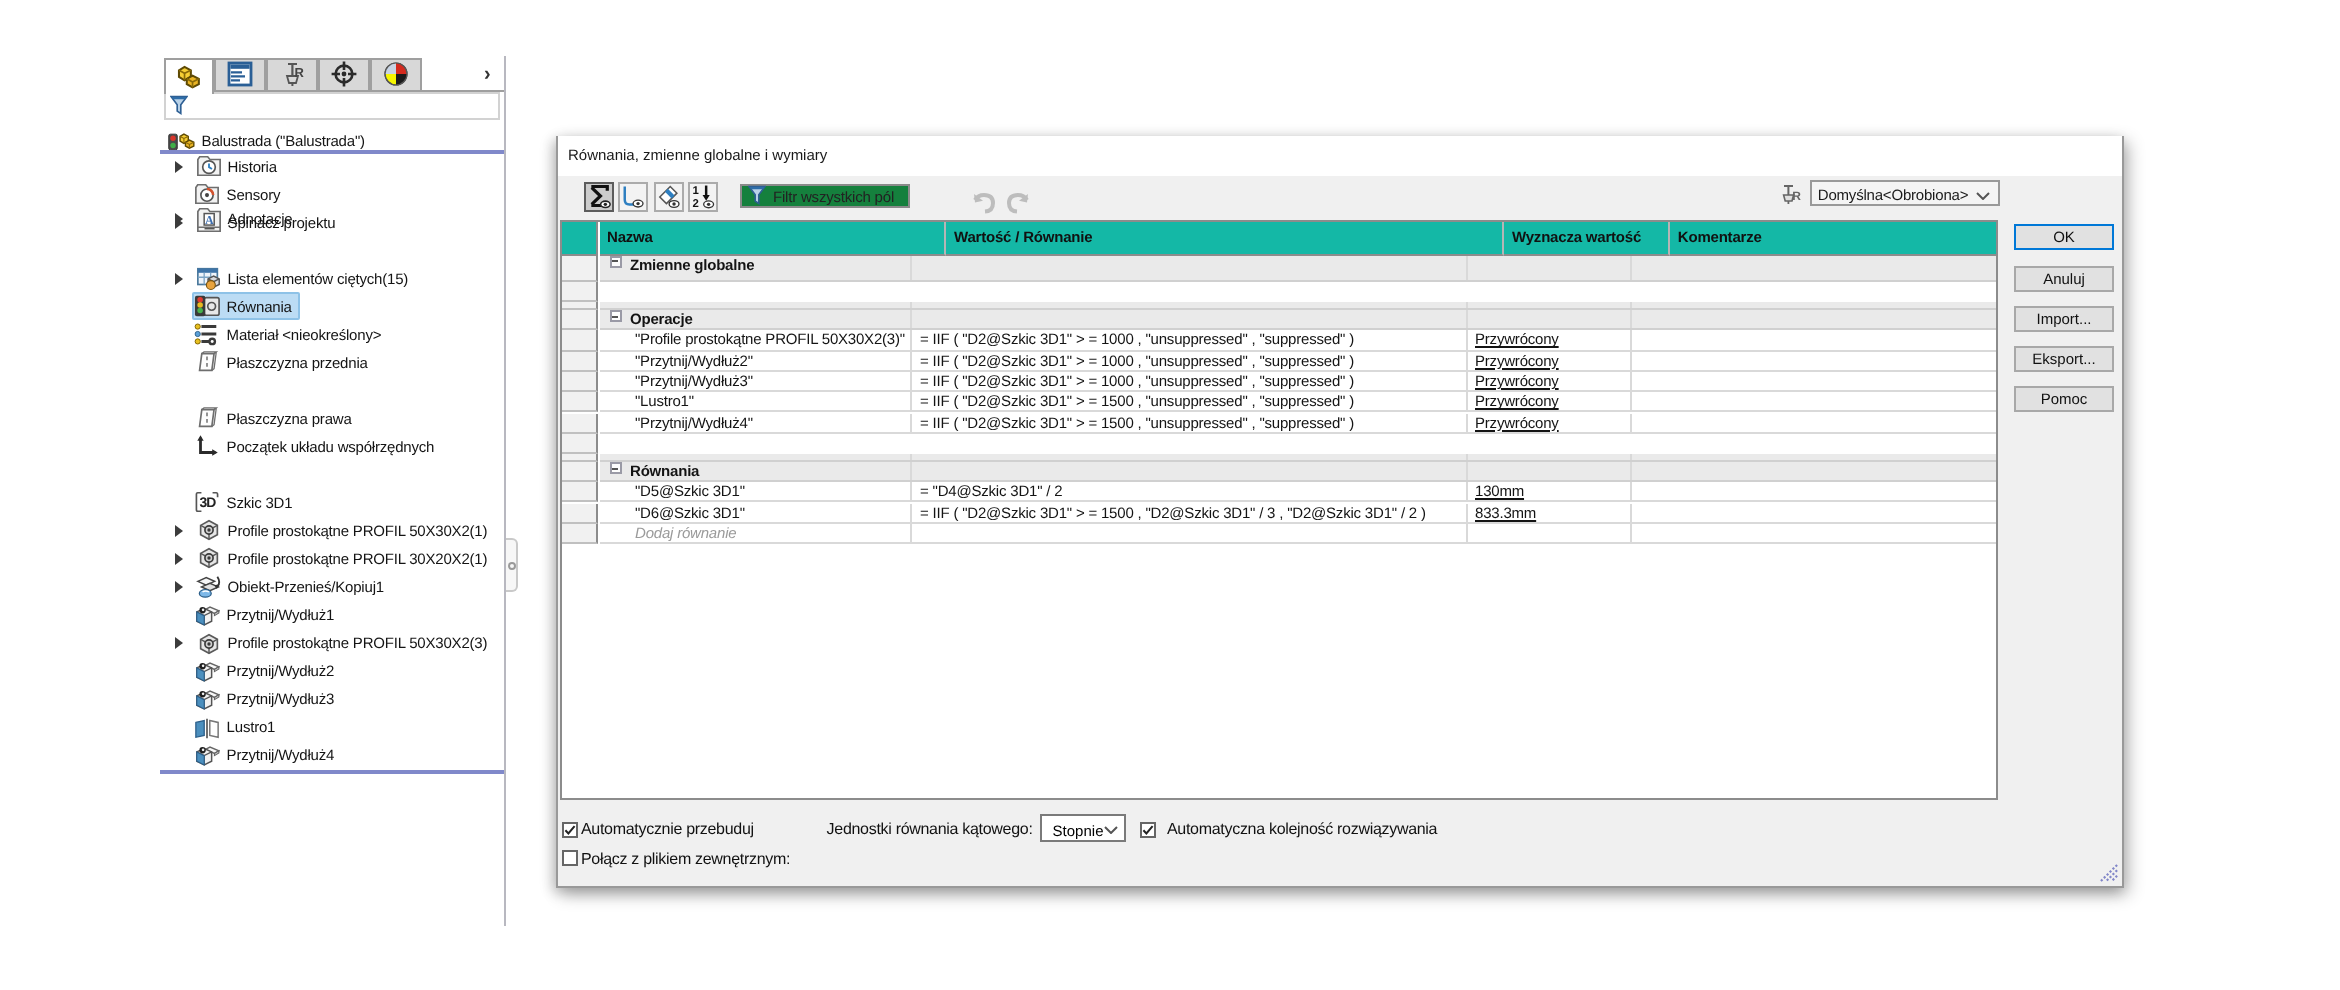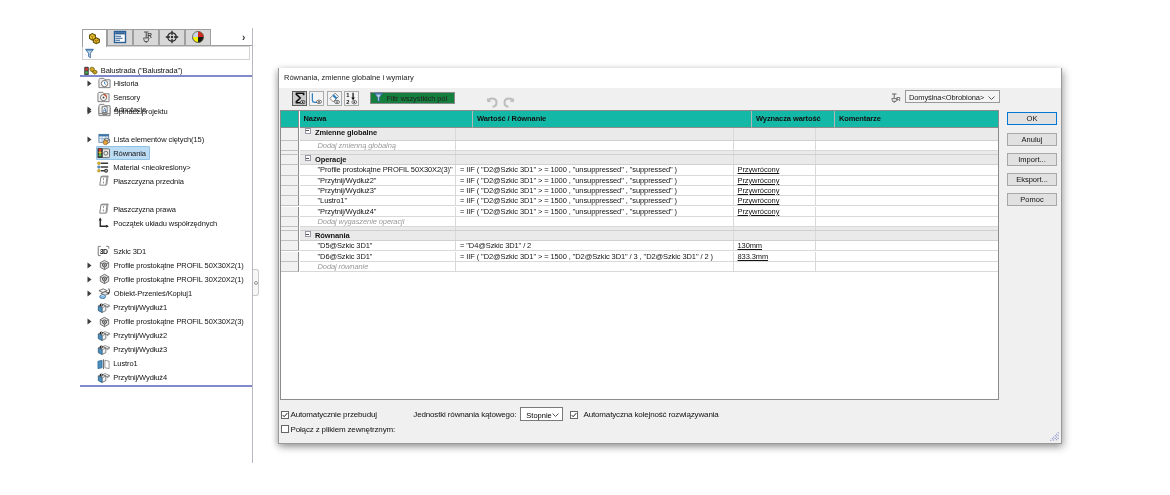--- a/index.html
+++ b/index.html
@@ -481,26 +481,20 @@
 <div class="hcell" style="left:471.5px;width:82.9px;border-right:1px solid #b5b5b5;">Wyznacza wartość</div>
 <div class="hcell" style="left:554.4px;width:163px;border-right:none;">Komentarze</div>
 <div class="rhd" style="top:16.5px;height:13.0px"></div>
 <div class="drow sec" style="top:16.5px;height:13.0px">
         <div class="c1" style="padding-left:5px"><span class="minus"></span>Zmienne globalne</div>
         <div class="c2"></div>
         <div class="c3"></div>
         <div class="c4"></div>
       </div>
 <div class="rhd" style="top:29.5px;height:10.5px"></div>
-<div class="drow dat" style="top:29.5px;height:10.5px">
-        <div class="c1 ghost">Dodaj zmienną globalną</div>
-        <div class="c2"></div>
-        <div class="c3"></div>
-        <div class="c4"></div>
-      </div>
 <div class="rhd" style="top:40.0px;height:3.7px"></div>
 <div class="drow spc" style="top:40.0px;height:3.7px">
         <div class="c1"></div>
         <div class="c2"></div>
         <div class="c3"></div>
         <div class="c4"></div>
       </div>
 <div class="rhd" style="top:43.7px;height:10.6px"></div>
 <div class="drow sec" style="top:43.7px;height:10.6px">
         <div class="c1" style="padding-left:5px"><span class="minus"></span>Operacje</div>
@@ -537,26 +531,20 @@
         <div class="c4"></div>
       </div>
 <div class="rhd" style="top:95.5px;height:10.3px"></div>
 <div class="drow dat" style="top:95.5px;height:10.3px">
         <div class="c1">"Przytnij/Wydłuż4"</div>
         <div class="c2">= IIF ( "D2@Szkic 3D1" &gt; = 1500 , "unsuppressed" , "suppressed" )</div>
         <div class="c3">Przywrócony</div>
         <div class="c4"></div>
       </div>
 <div class="rhd" style="top:105.8px;height:10.3px"></div>
-<div class="drow dat" style="top:105.8px;height:10.3px">
-        <div class="c1 ghost">Dodaj wygaszenie operacji</div>
-        <div class="c2"></div>
-        <div class="c3"></div>
-        <div class="c4"></div>
-      </div>
 <div class="rhd" style="top:116.1px;height:3.6px"></div>
 <div class="drow spc" style="top:116.1px;height:3.6px">
         <div class="c1"></div>
         <div class="c2"></div>
         <div class="c3"></div>
         <div class="c4"></div>
       </div>
 <div class="rhd" style="top:119.69999999999999px;height:10.5px"></div>
 <div class="drow sec" style="top:119.69999999999999px;height:10.5px">
         <div class="c1" style="padding-left:5px"><span class="minus"></span>Równania</div>

